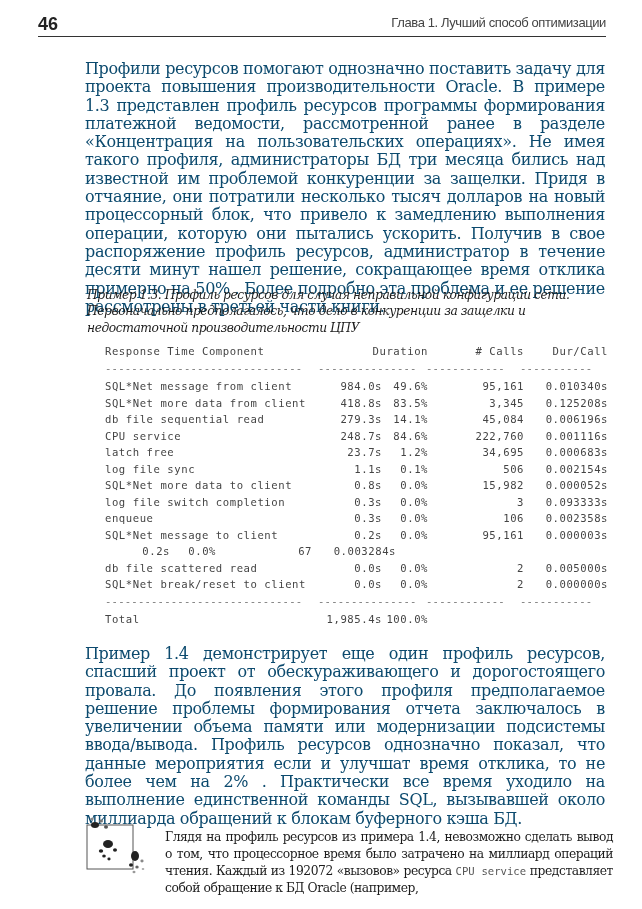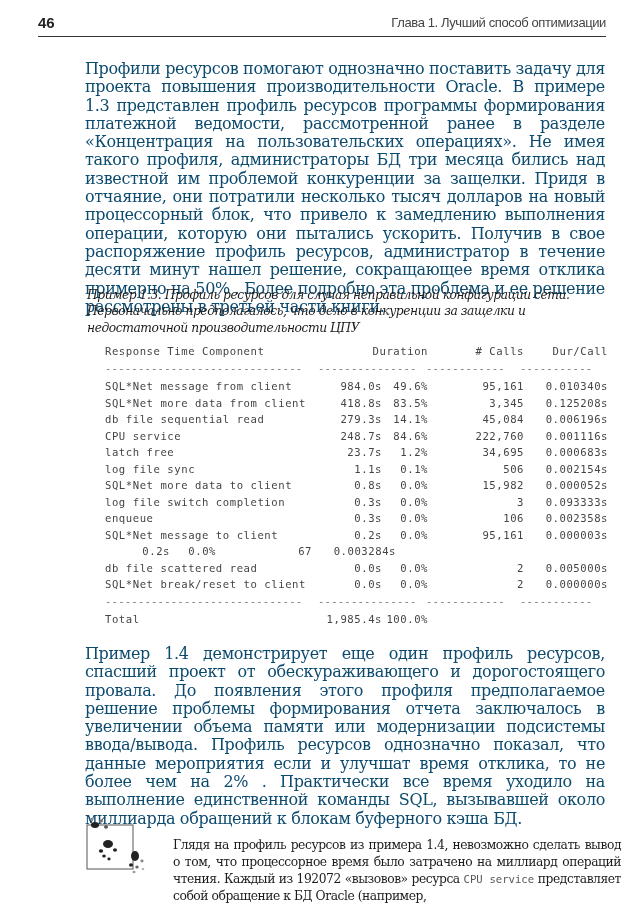--- a/index.html
+++ b/index.html
@@ -1,18 +1,18 @@
 <!DOCTYPE html>
 <html><head>
 <meta charset="utf-8">
 <style>
   html, body { margin: 0; padding: 0; background: #ffffff; }
   body { width: 642px; height: 909px; position: relative; overflow: hidden; color: #1a1a1a; }
   .header { position: absolute; left: 38px; top: 12px; width: 568px; height: 24px; border-bottom: 1.5px solid #333; }
-  .page-num { position: absolute; left: 0; top: 2px; font-family: "Liberation Sans", sans-serif; font-weight: bold; font-size: 15px; color: #222; }
+  .page-num { position: absolute; left: 0; top: 2px; font-family: "Liberation Sans", sans-serif; font-weight: bold; font-size: 18px; color: #222; }
   .running-title { position: absolute; right: 0; top: 3px; font-family: Liberation Sans, sans-serif; font-size: 13px; color: #444; letter-spacing: -0.4px; }
   .para { position: absolute; left: 85px; width: 520px; font-family: "DejaVu Serif", serif; font-size: 16px; line-height: 18.3px; text-align: justify; color: #0c4a6e; letter-spacing: -0.35px; }
   #p1 { top: 60px; }
   .caption { position: absolute; left: 85px; top: 285px; width: 520px; font-family: "DejaVu Serif", serif; font-style: italic; font-size: 12.3px; line-height: 16.4px; color: #1c1c1c; letter-spacing: -0.45px; }
   .code { position: absolute; left: 105px; top: 345px; font-family: "DejaVu Sans Mono", monospace; font-size: 10.6px; color: #444; letter-spacing: 0.55px; }
   .row { height: 16.5px; white-space: pre; display: flex; }
   .c1 { width: 212px; }
   .c2 { width: 65px; text-align: right; }
   .c3 { width: 46px; text-align: right; }
   .c4 { width: 96px; text-align: right; }
@@ -104,14 +104,14 @@
         <ellipse cx="30" cy="35" rx="2" ry="1.7"></ellipse>
         <ellipse cx="50" cy="41" rx="4" ry="5"></ellipse>
         <ellipse cx="46" cy="50" rx="2" ry="1.8"></ellipse>
         <ellipse cx="52" cy="52" rx="1.7" ry="1.5" fill="#666"></ellipse>
         <ellipse cx="57" cy="46" rx="1.6" ry="1.4" fill="#888"></ellipse>
         <ellipse cx="49" cy="57" rx="1.5" ry="1.2" fill="#999"></ellipse>
         <ellipse cx="58" cy="54" rx="1.3" ry="1.1" fill="#aaa"></ellipse>
       </g>
     </svg>
   </div>
-  <p class="note-text" style="margin:16px"><span>Глядя на профиль ресурсов из примера 1.4, невозможно сделать вывод о том, что процессорное время было затрачено на миллиард операций чтения. Каждый из 192072 «вызовов» ресурса </span><span class="mono-inline">CPU service</span><span> представляет собой обращение к БД Oracle (например,</span></p>
+  <p class="note-text" style="margin:8px"><span>Глядя на профиль ресурсов из примера 1.4, невозможно сделать вывод о том, что процессорное время было затрачено на миллиард операций чтения. Каждый из 192072 «вызовов» ресурса </span><span class="mono-inline">CPU service</span><span> представляет собой обращение к БД Oracle (например,</span></p>
 </div>
 
 </body></html>

